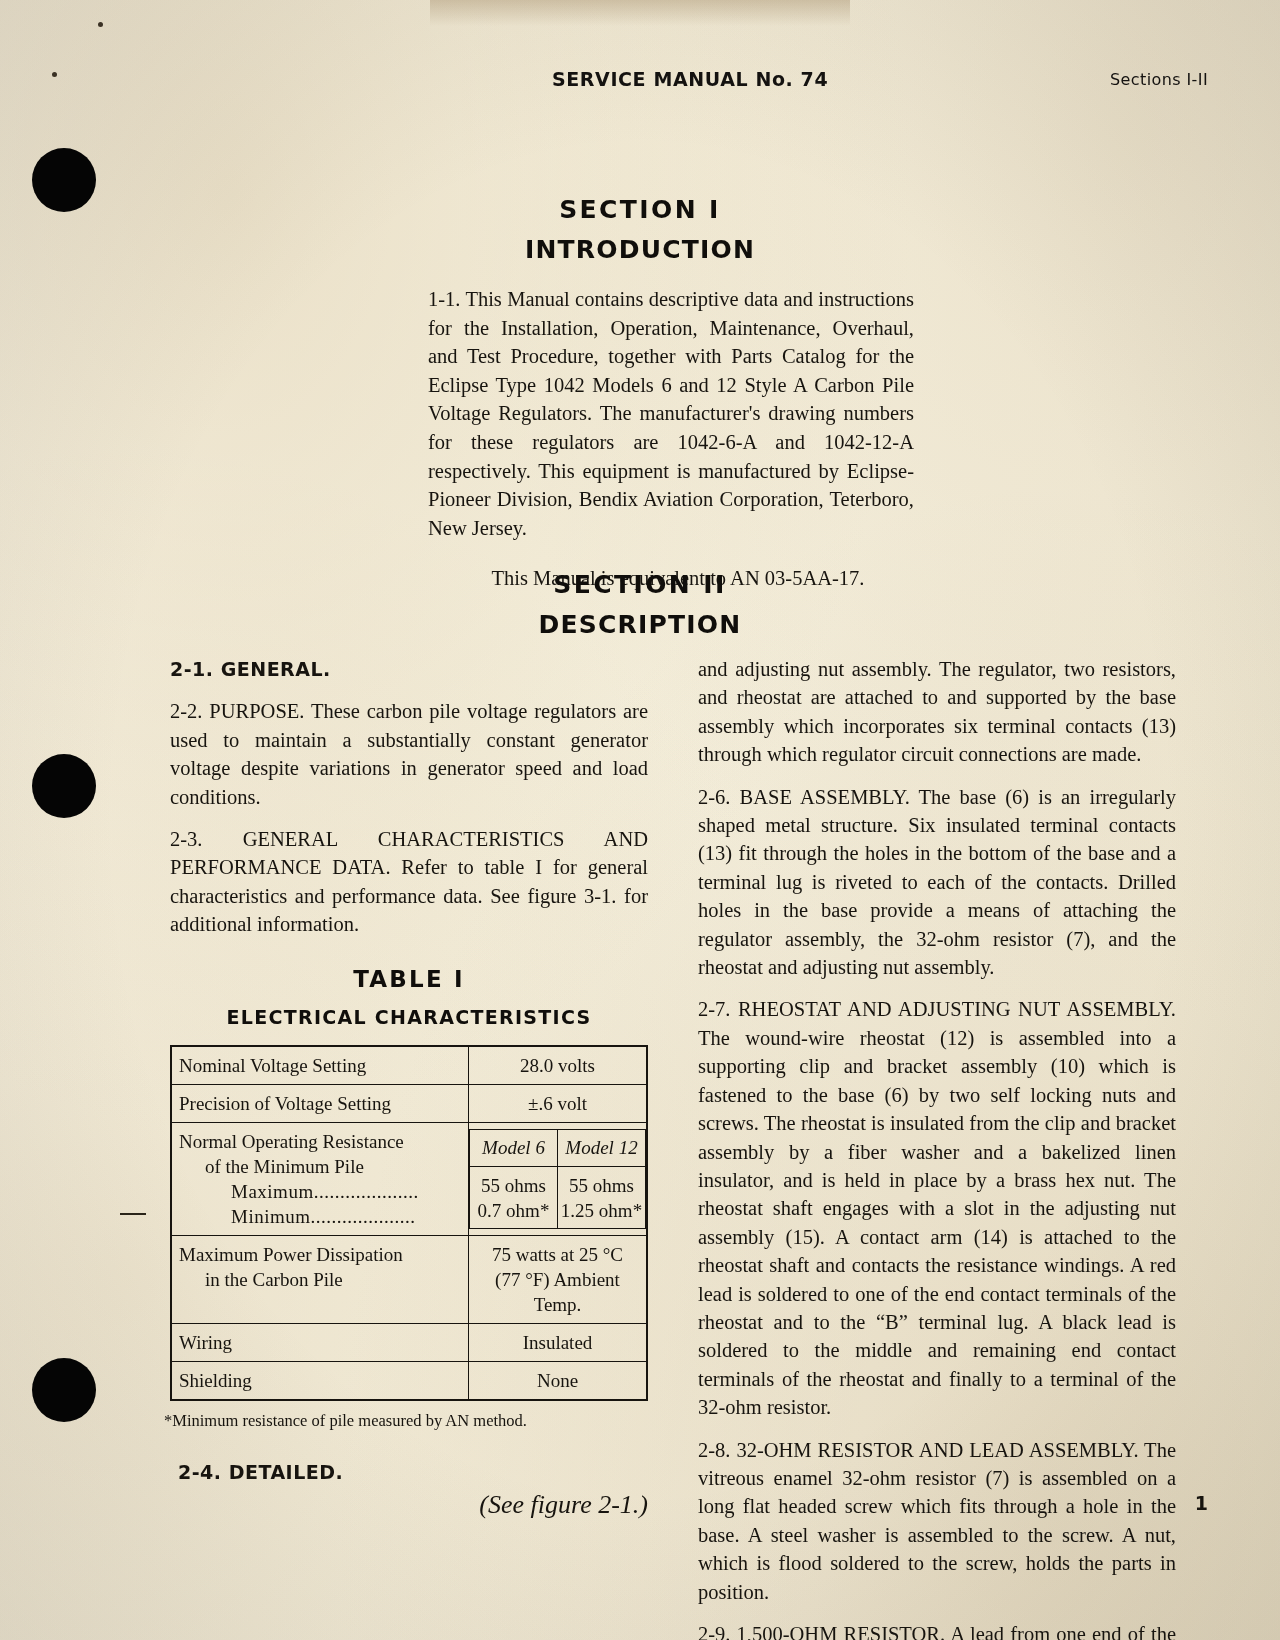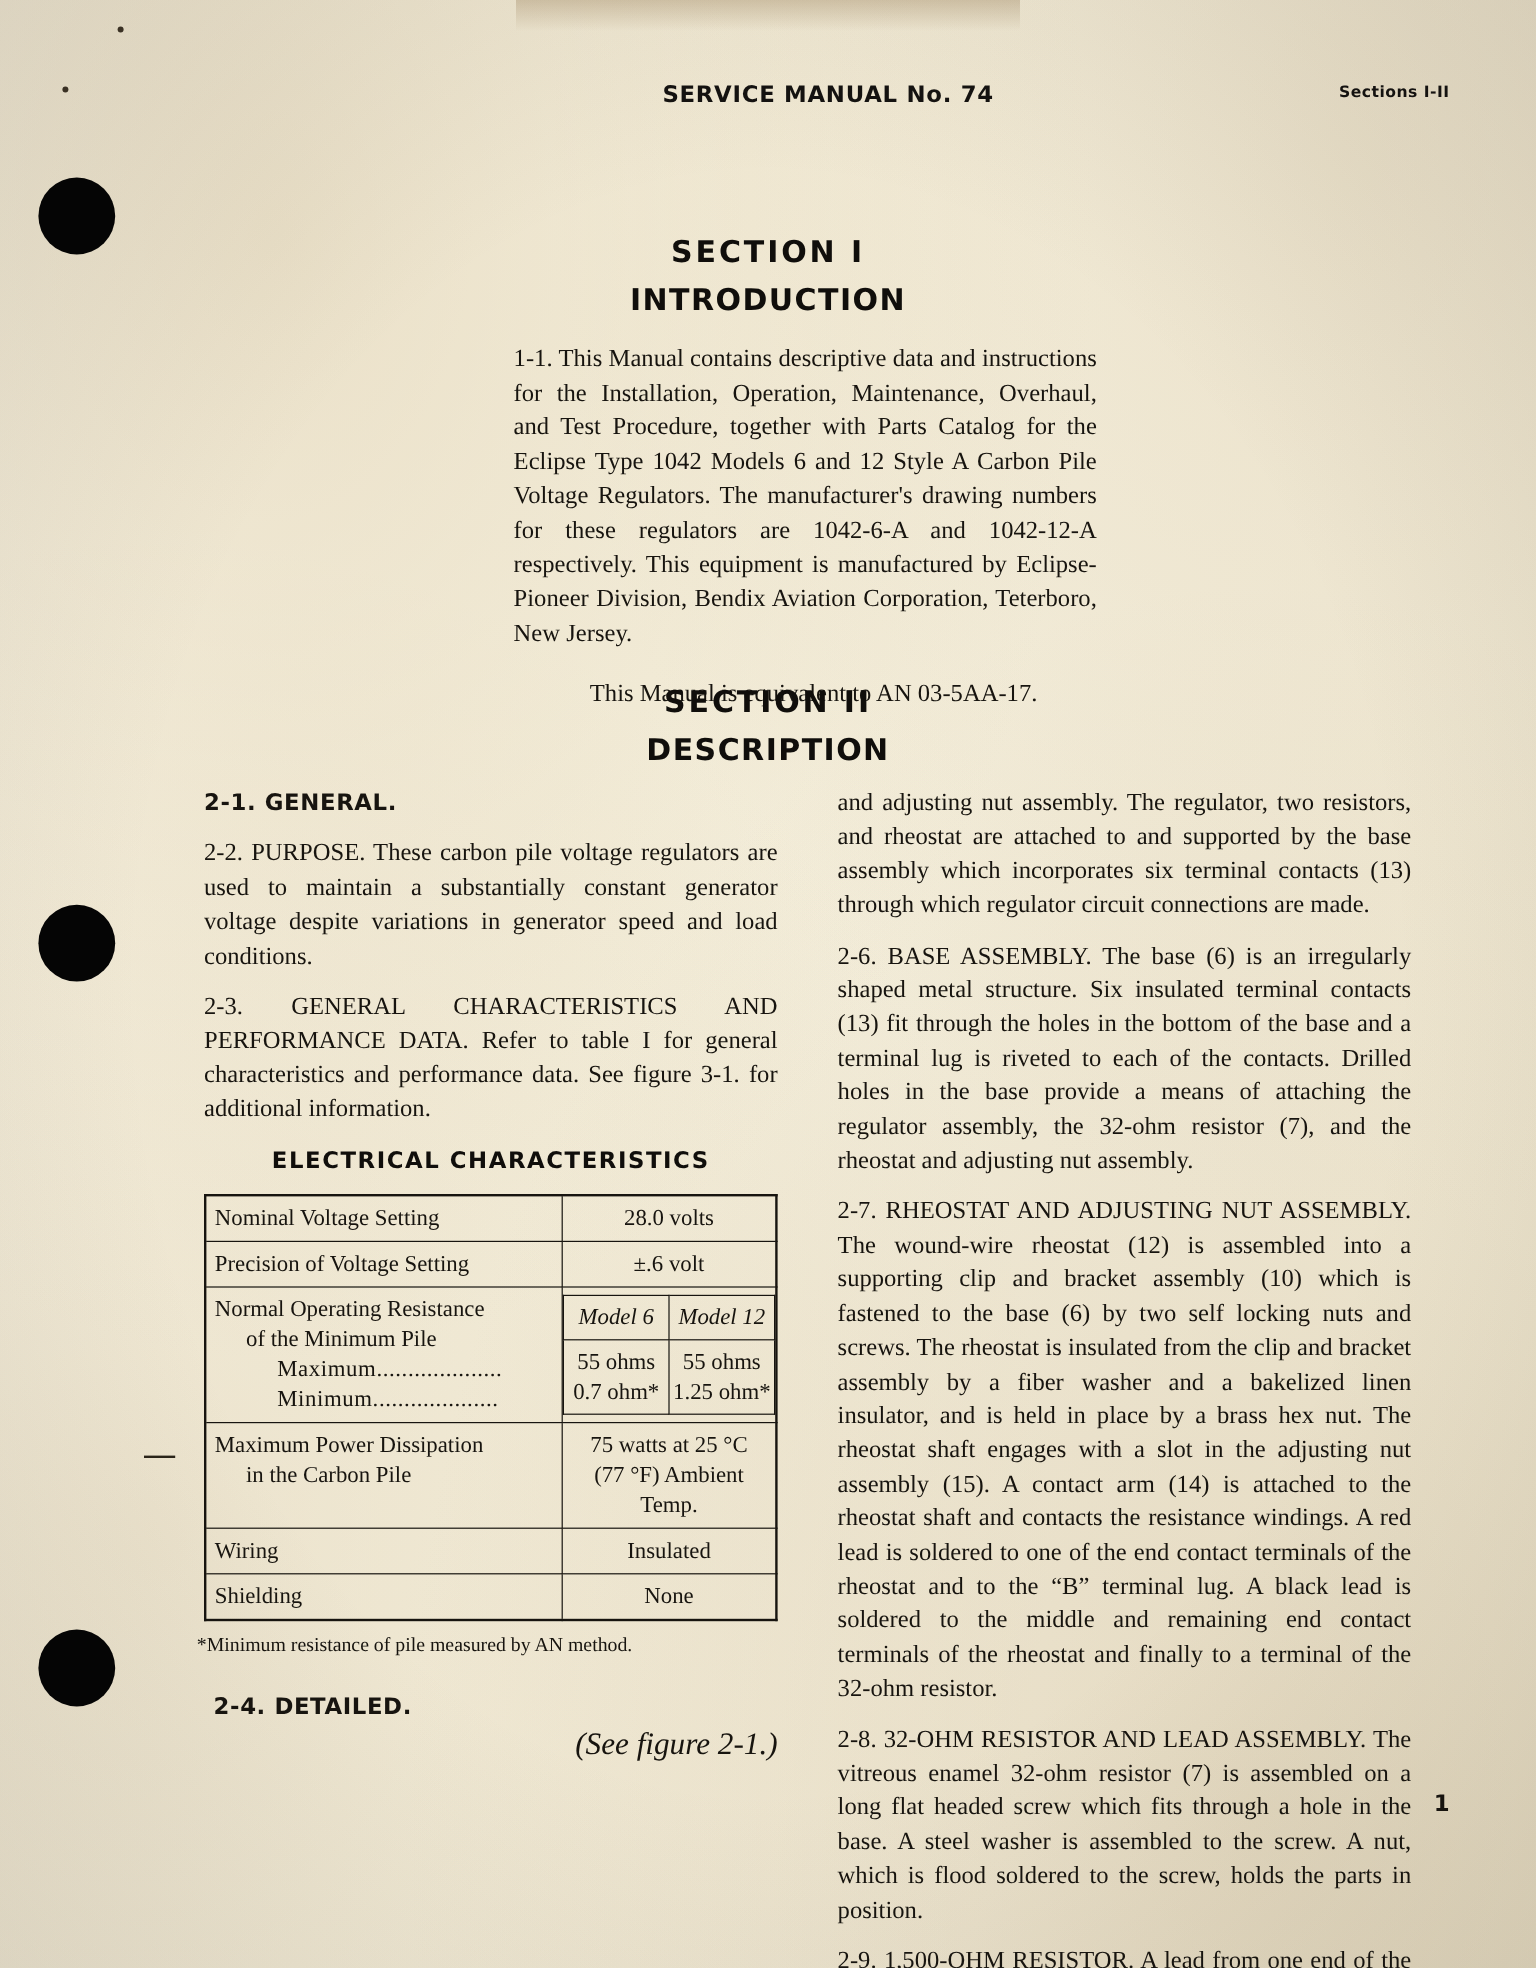--- a/index.html
+++ b/index.html
@@ -77,22 +77,22 @@
     font-weight: bold;
     font-size: 19px;
     letter-spacing: 0.6px;
     color: #141210;
   }
   .runhead .sections {
     position: absolute;
     right: 72px;
     top: 2px;
     font-family: "DejaVu Sans", sans-serif;
-    font-weight: bold;
-    font-size: 13px;
+    font-weight: normal;
+    font-size: 16px;
     letter-spacing: 0.4px;
     color: #141210;
   }
 
   
   .sec-title {
     text-align: center;
     font-family: "DejaVu Sans", sans-serif;
     font-weight: bold;
     color: #100e0b;
@@ -267,20 +267,21 @@
     <div class="sec-title sec-ii-name">DESCRIPTION</div>
 
     <div class="col left">
 
       <p class="head-bold">2-1.  GENERAL.</p>
 
       <p>2-2. PURPOSE.  These carbon pile voltage regulators are used to maintain a substantially constant generator voltage despite variations in generator speed and load conditions.</p>
 
       <p>2-3. GENERAL CHARACTERISTICS AND PERFORMANCE DATA.  Refer to table I for general characteristics and performance data. See figure 3-1. for additional information.</p>
 
+      <div class="tbl-caption tbl-num">TABLE  I</div>
       <div class="tbl-caption tbl-sub">ELECTRICAL  CHARACTERISTICS</div>
 
       <table class="chars">
         <tbody>
           <tr>
             <td class="label">Nominal Voltage Setting</td>
             <td class="value">28.0 volts</td>
           </tr>
           <tr>
             <td class="label">Precision of Voltage Setting</td>

